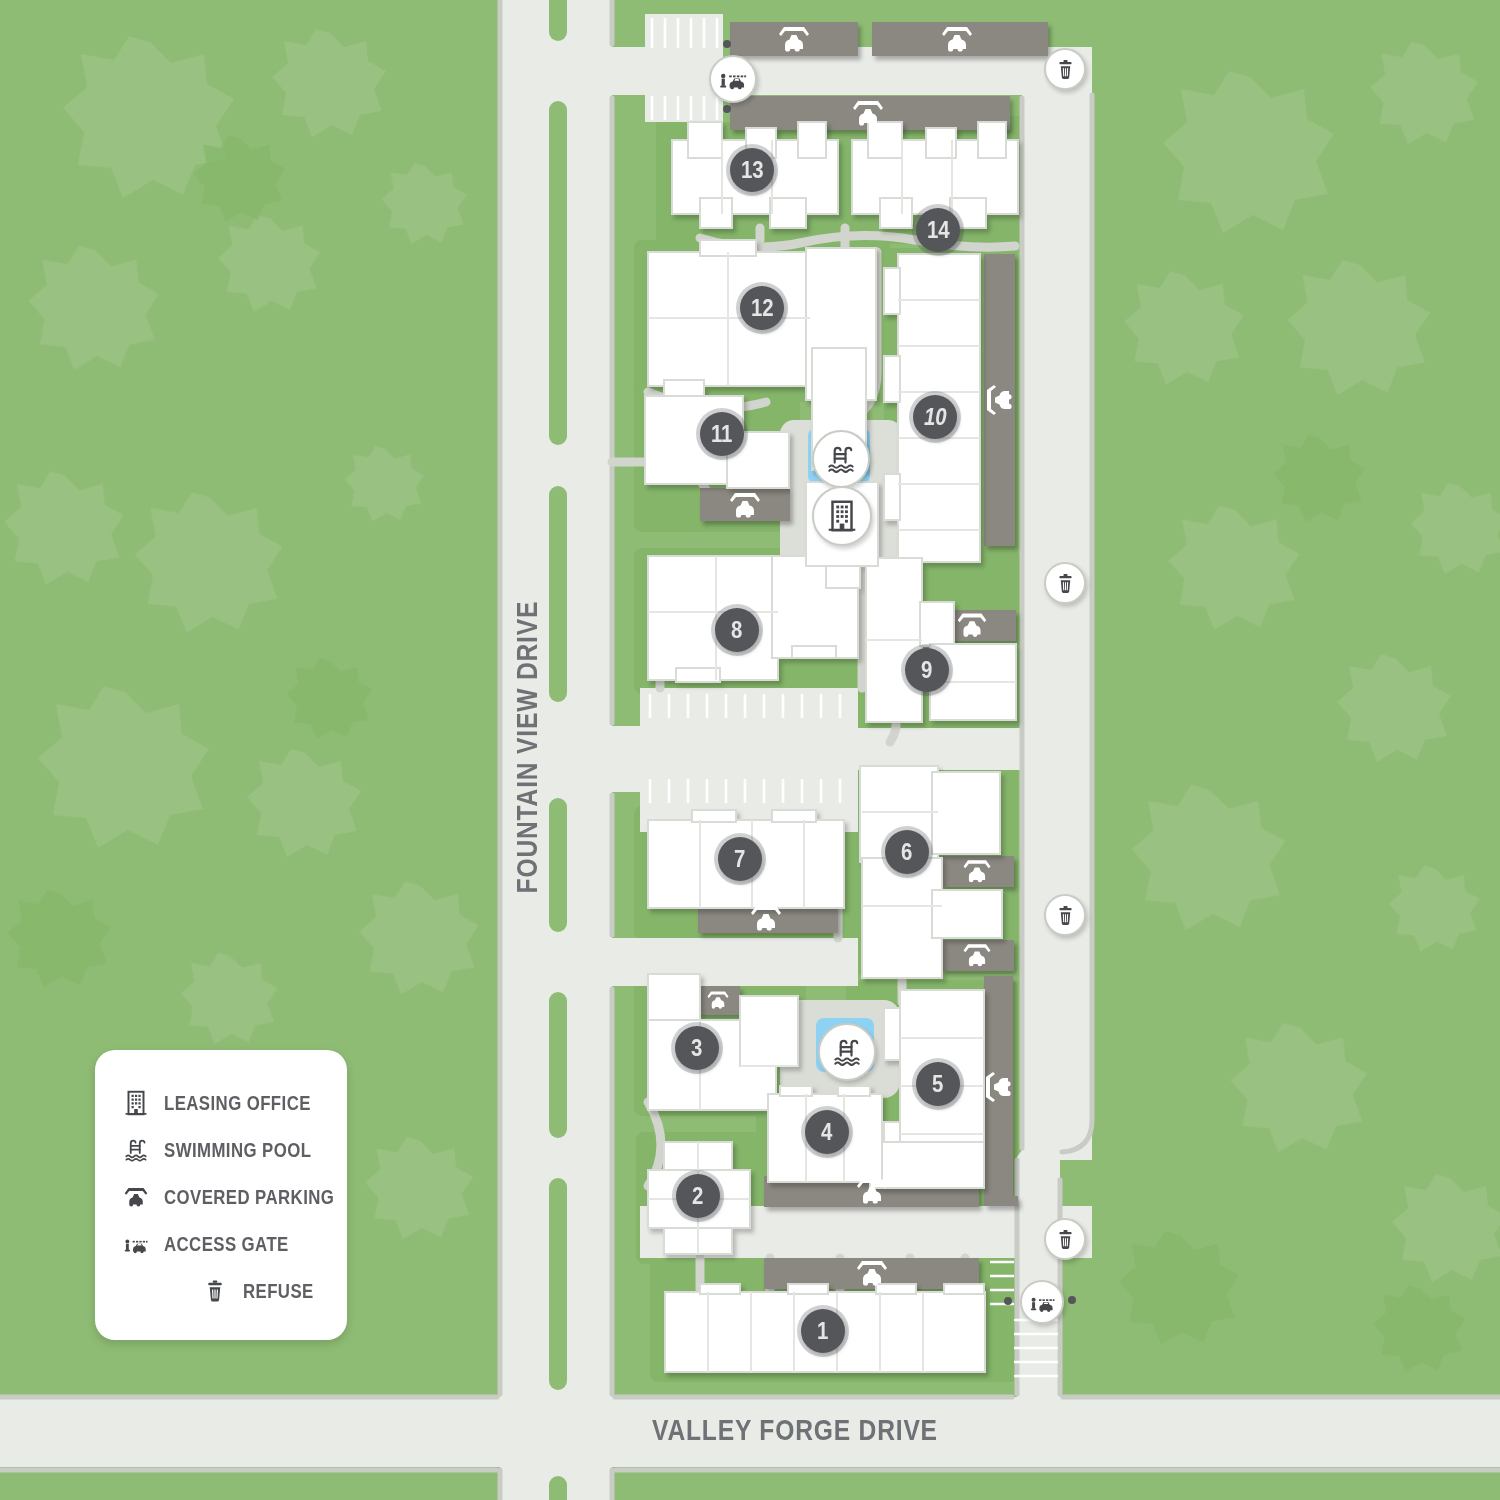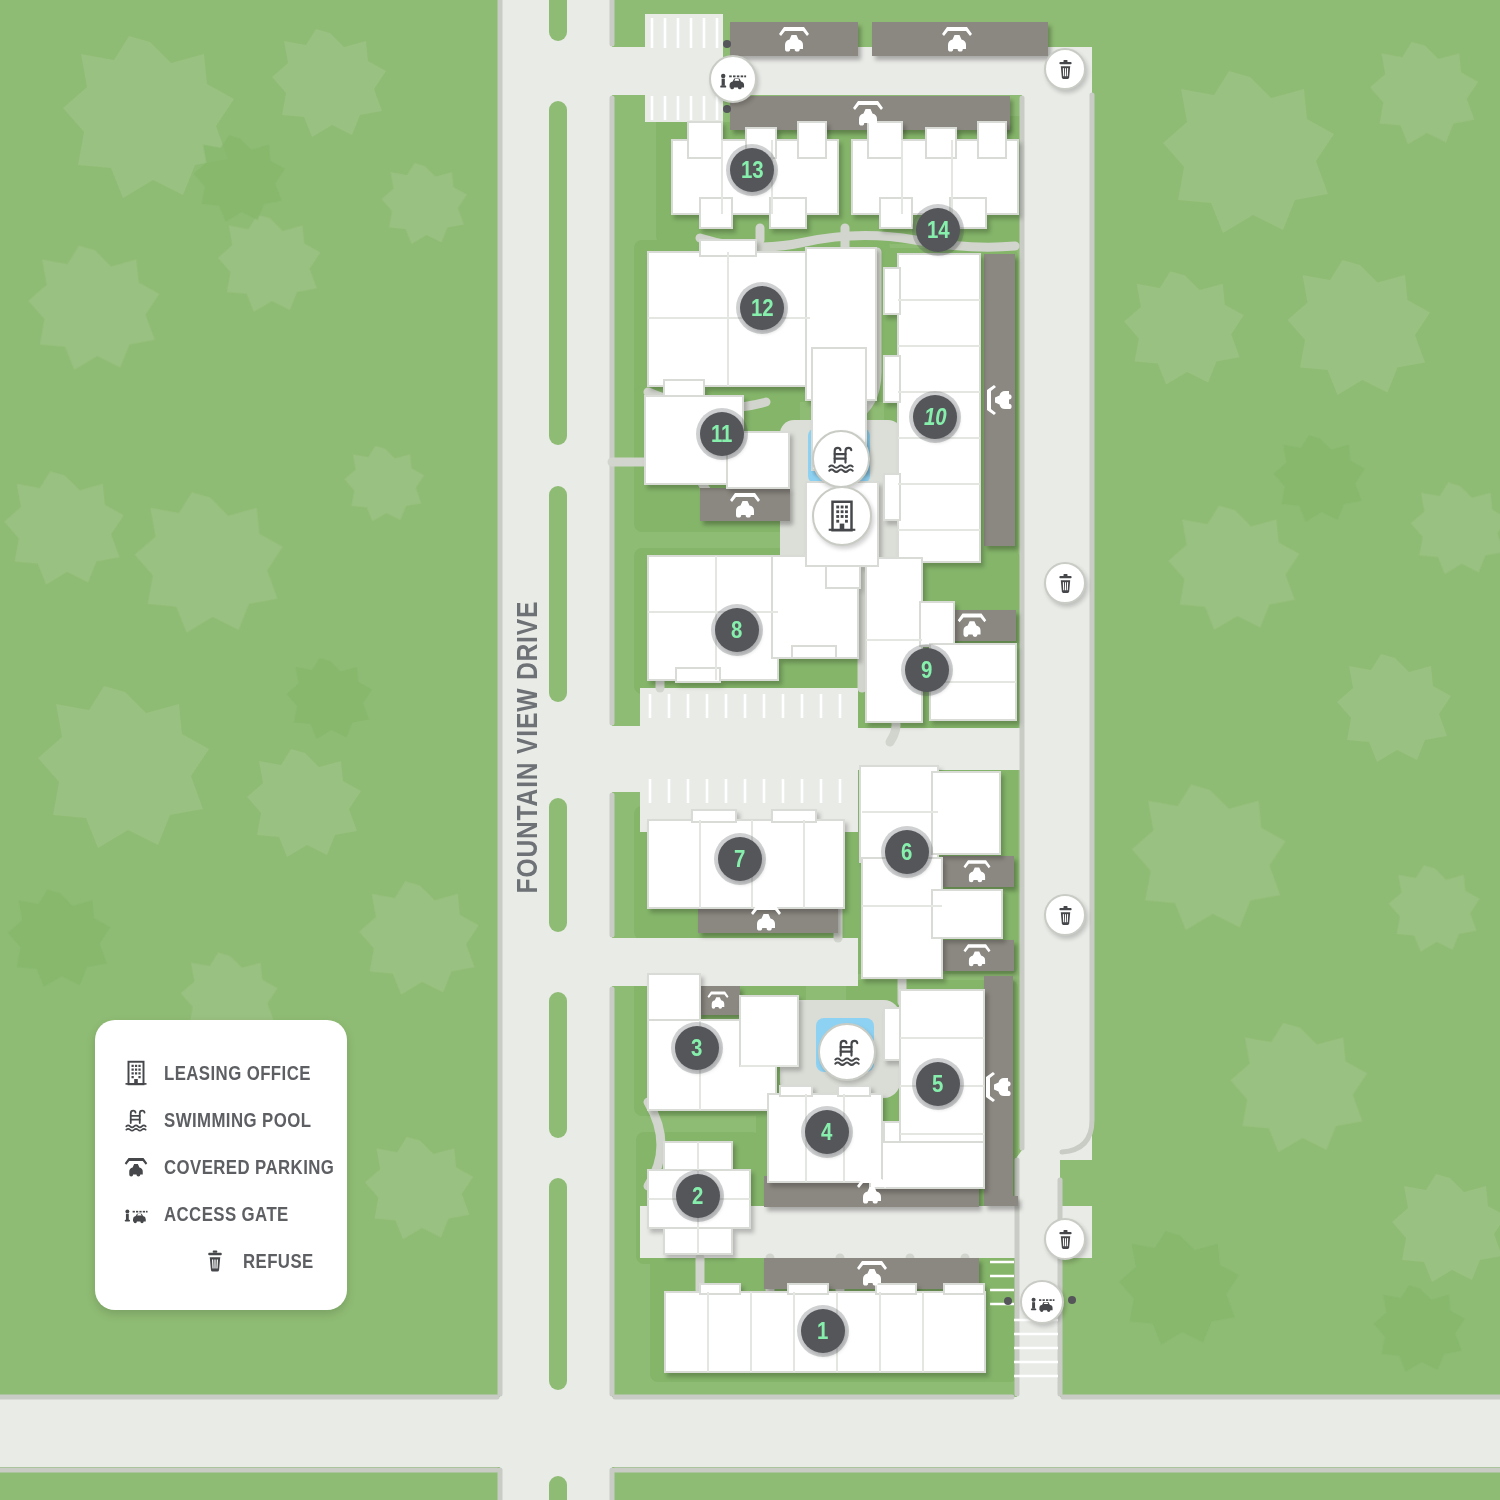--- a/index.html
+++ b/index.html
@@ -2,35 +2,35 @@
 <html><head>
 <meta charset="utf-8">
 <style>
   html,body{margin:0;padding:0;background:#8fbc74;}
   .stage{position:relative;width:1500px;height:1500px;overflow:hidden;background:#8fbc74;
          font-family:"Liberation Sans",sans-serif;}
   .stage svg.map{position:absolute;left:0;top:0;}
   
   .bmark{position:absolute;width:44px;height:44px;margin:-22px 0 0 -22px;border-radius:50%;
          background:#54565a;box-shadow:0 0 0 4px rgba(84,86,90,.28),2px 3px 4px rgba(0,0,0,.2);
-         display:flex;align-items:center;justify-content:center;color:#86efac;
+         display:flex;align-items:center;justify-content:center;color:#e5e5e5;
          font-weight:bold;font-size:24px;}
   .bmark .cond{display:inline-block;transform:scaleX(.85);}
   
   .amark{position:absolute;border-radius:50%;background:#fff;border:2px solid #c9ccc5;
          box-shadow:2px 3px 4px rgba(0,0,0,.18);display:flex;align-items:center;justify-content:center;
          color:#45474a;}
   .amark svg{display:block;}
   
   .street{position:absolute;color:#6e7175;font-weight:bold;font-size:30px;letter-spacing:1px;
           white-space:nowrap;}
   .street .cond{display:inline-block;transform:scaleX(.82);transform-origin:left center;}
   .street.vert{transform:translate(-50%,-50%) rotate(-90deg);}
   
-  .legend{position:absolute;left:95px;top:1020px;width:252px;background:#fff;border-radius:20px;
+  .legend{position:absolute;left:95px;top:1050px;width:252px;background:#fff;border-radius:20px;
           box-shadow:0 4px 10px rgba(0,0,0,.15);padding:38px 20px 34px 26px;box-sizing:border-box;}
   .legend .row{display:flex;align-items:center;gap:13px;margin:0 0 17px 0;color:#45474a;}
   .legend .row:last-child{margin-bottom:0;justify-content:flex-end;}
   .legend .lbl{font-weight:bold;font-size:20px;color:#5d5f63;letter-spacing:.5px;
                display:inline-block;transform:scaleX(.84);transform-origin:left center;white-space:nowrap;}
   .legend svg{flex:0 0 auto;}
 </style>
 </head>
 <body>
 
@@ -483,20 +483,23 @@
 <div class="bmark" style="left:752px;top:170px;">
       <span class="cond">13</span>
     </div>
 <div class="bmark" style="left:938px;top:170px;margin-top:38px;">
       <span class="cond">14</span>
     </div>
 
 <div class="street vert" style="left:527px;top:715px;">
   <span class="cond">FOUNTAIN VIEW DRIVE</span>
 </div>
+<div class="street" style="left:652px;top:1413px;">
+  <span class="cond">VALLEY FORGE DRIVE</span>
+</div>
 
 <div class="legend">
   <div class="row">
     <svg width="30" height="30">
           <use href="#ic-office"></use>
         </svg>
     <span class="lbl">LEASING OFFICE</span>
   </div>
   <div class="row">
     <svg width="30" height="30">

